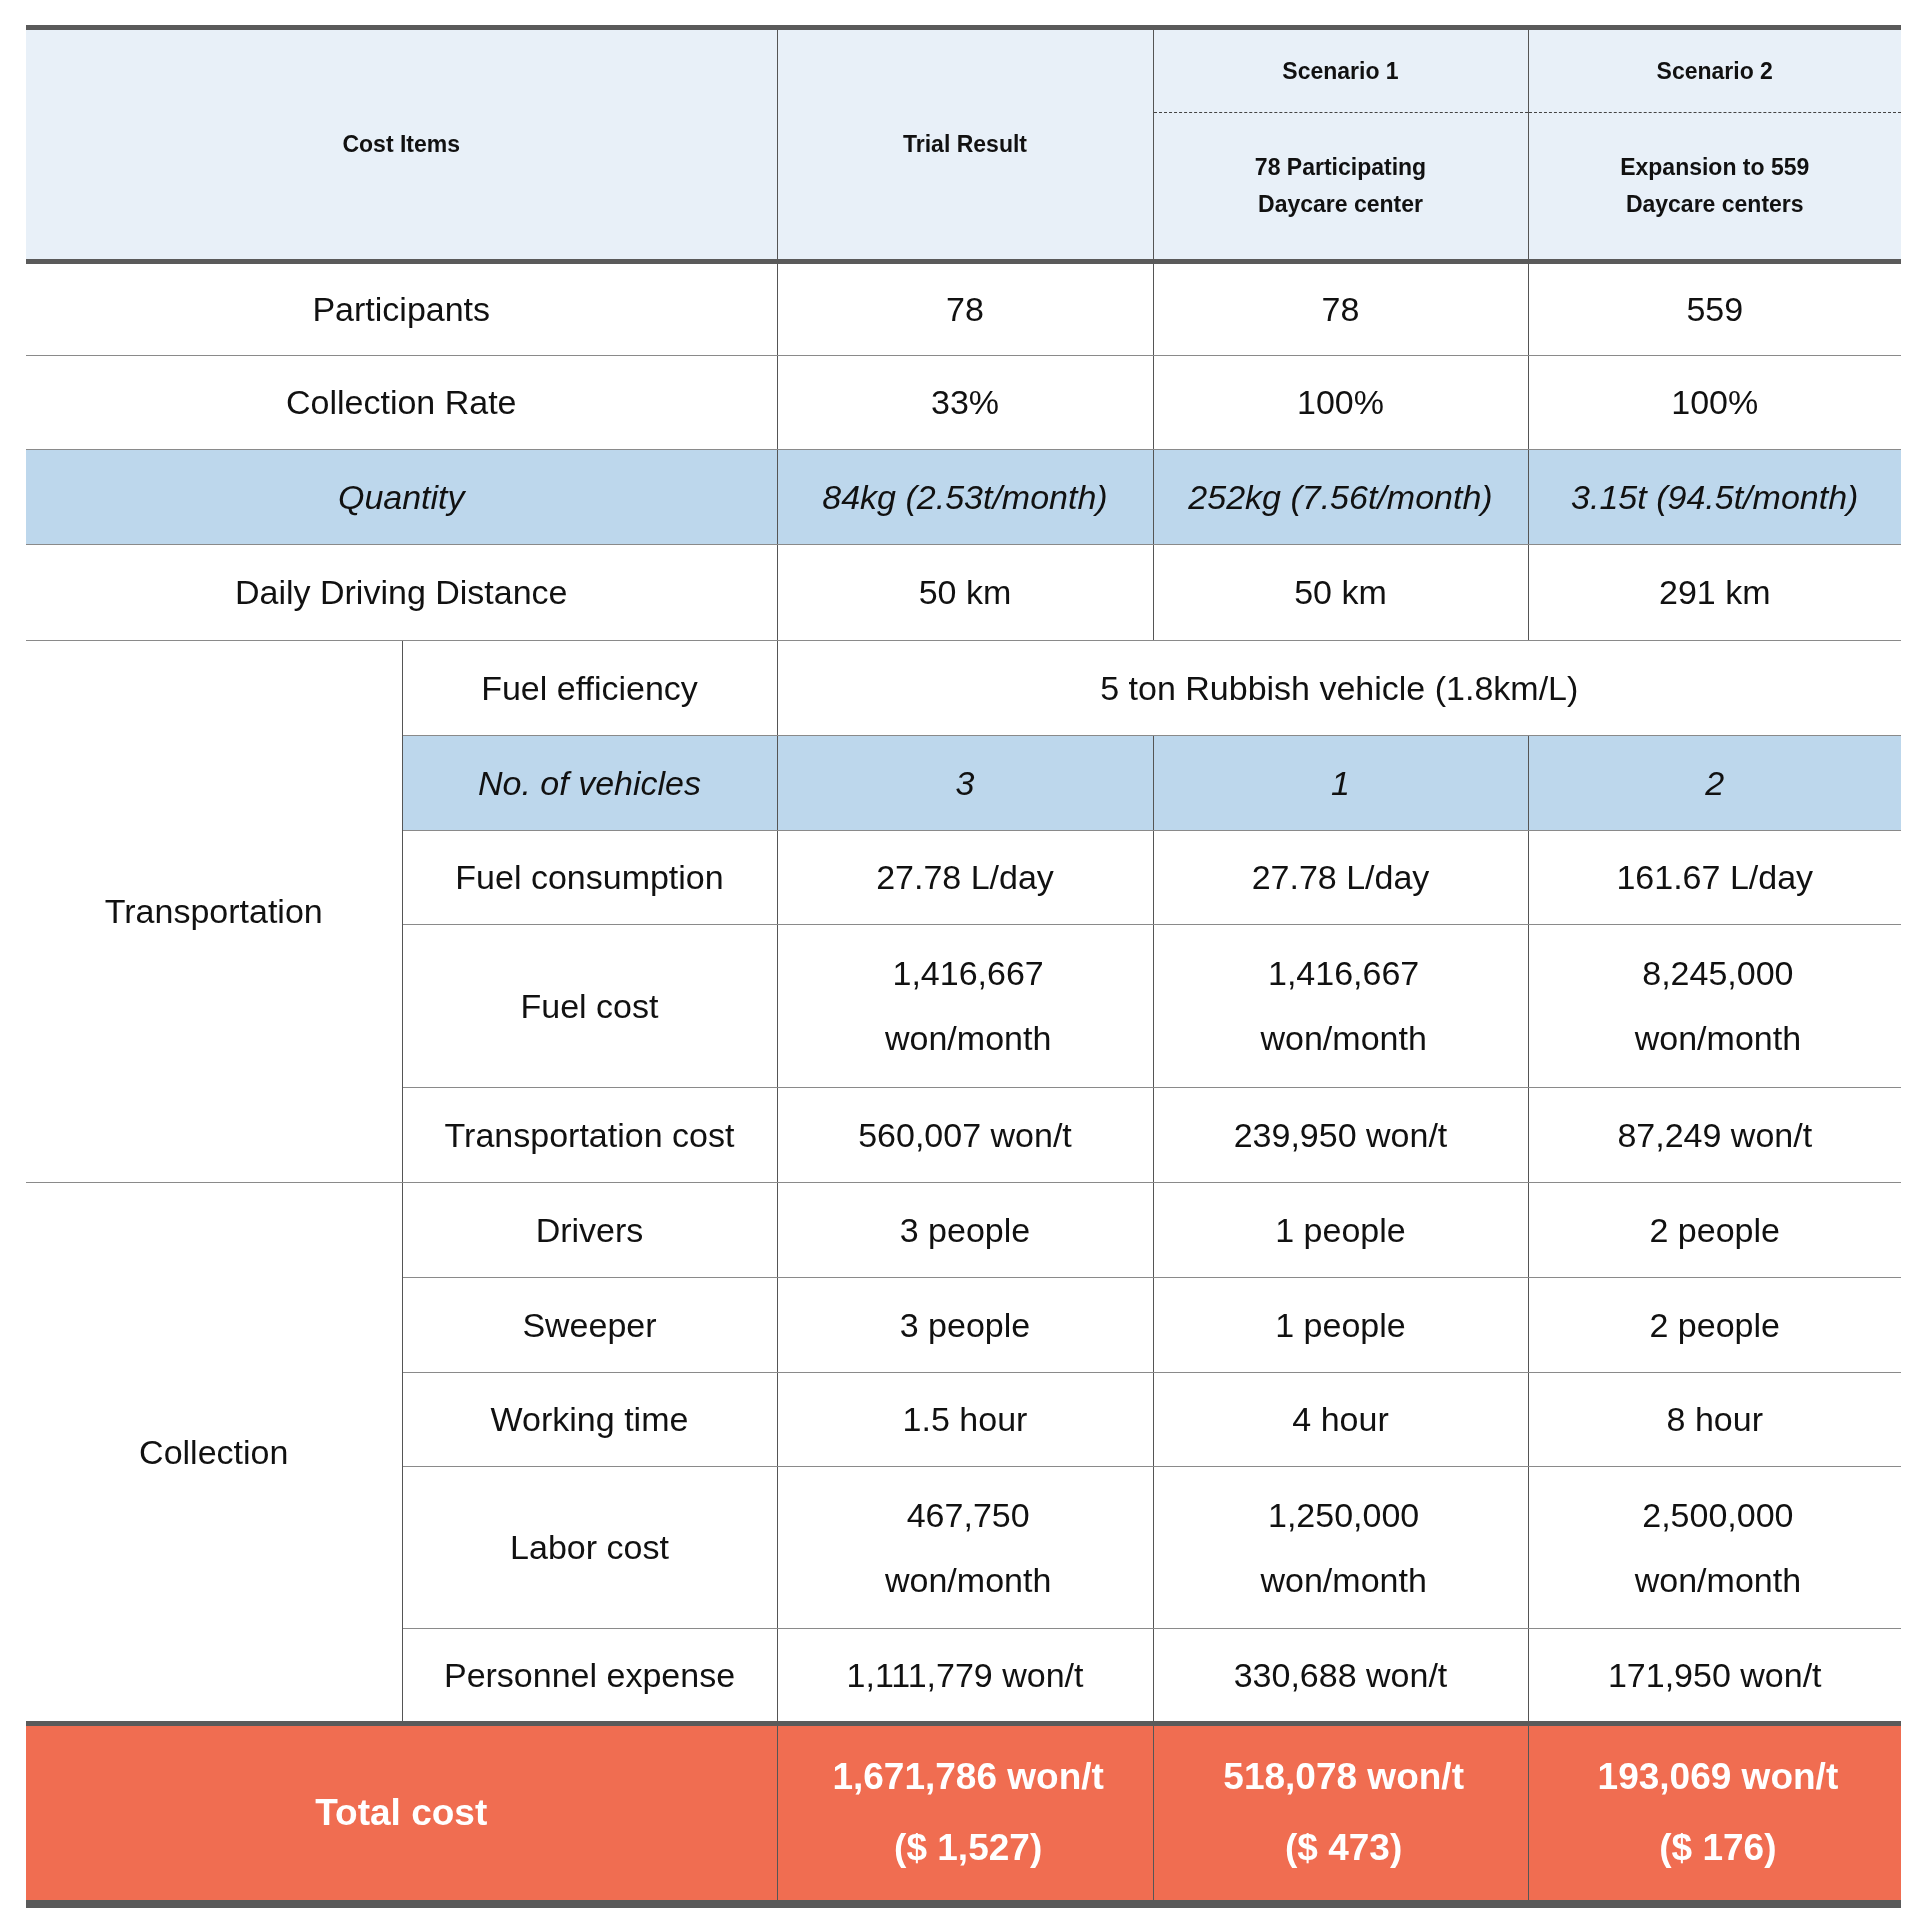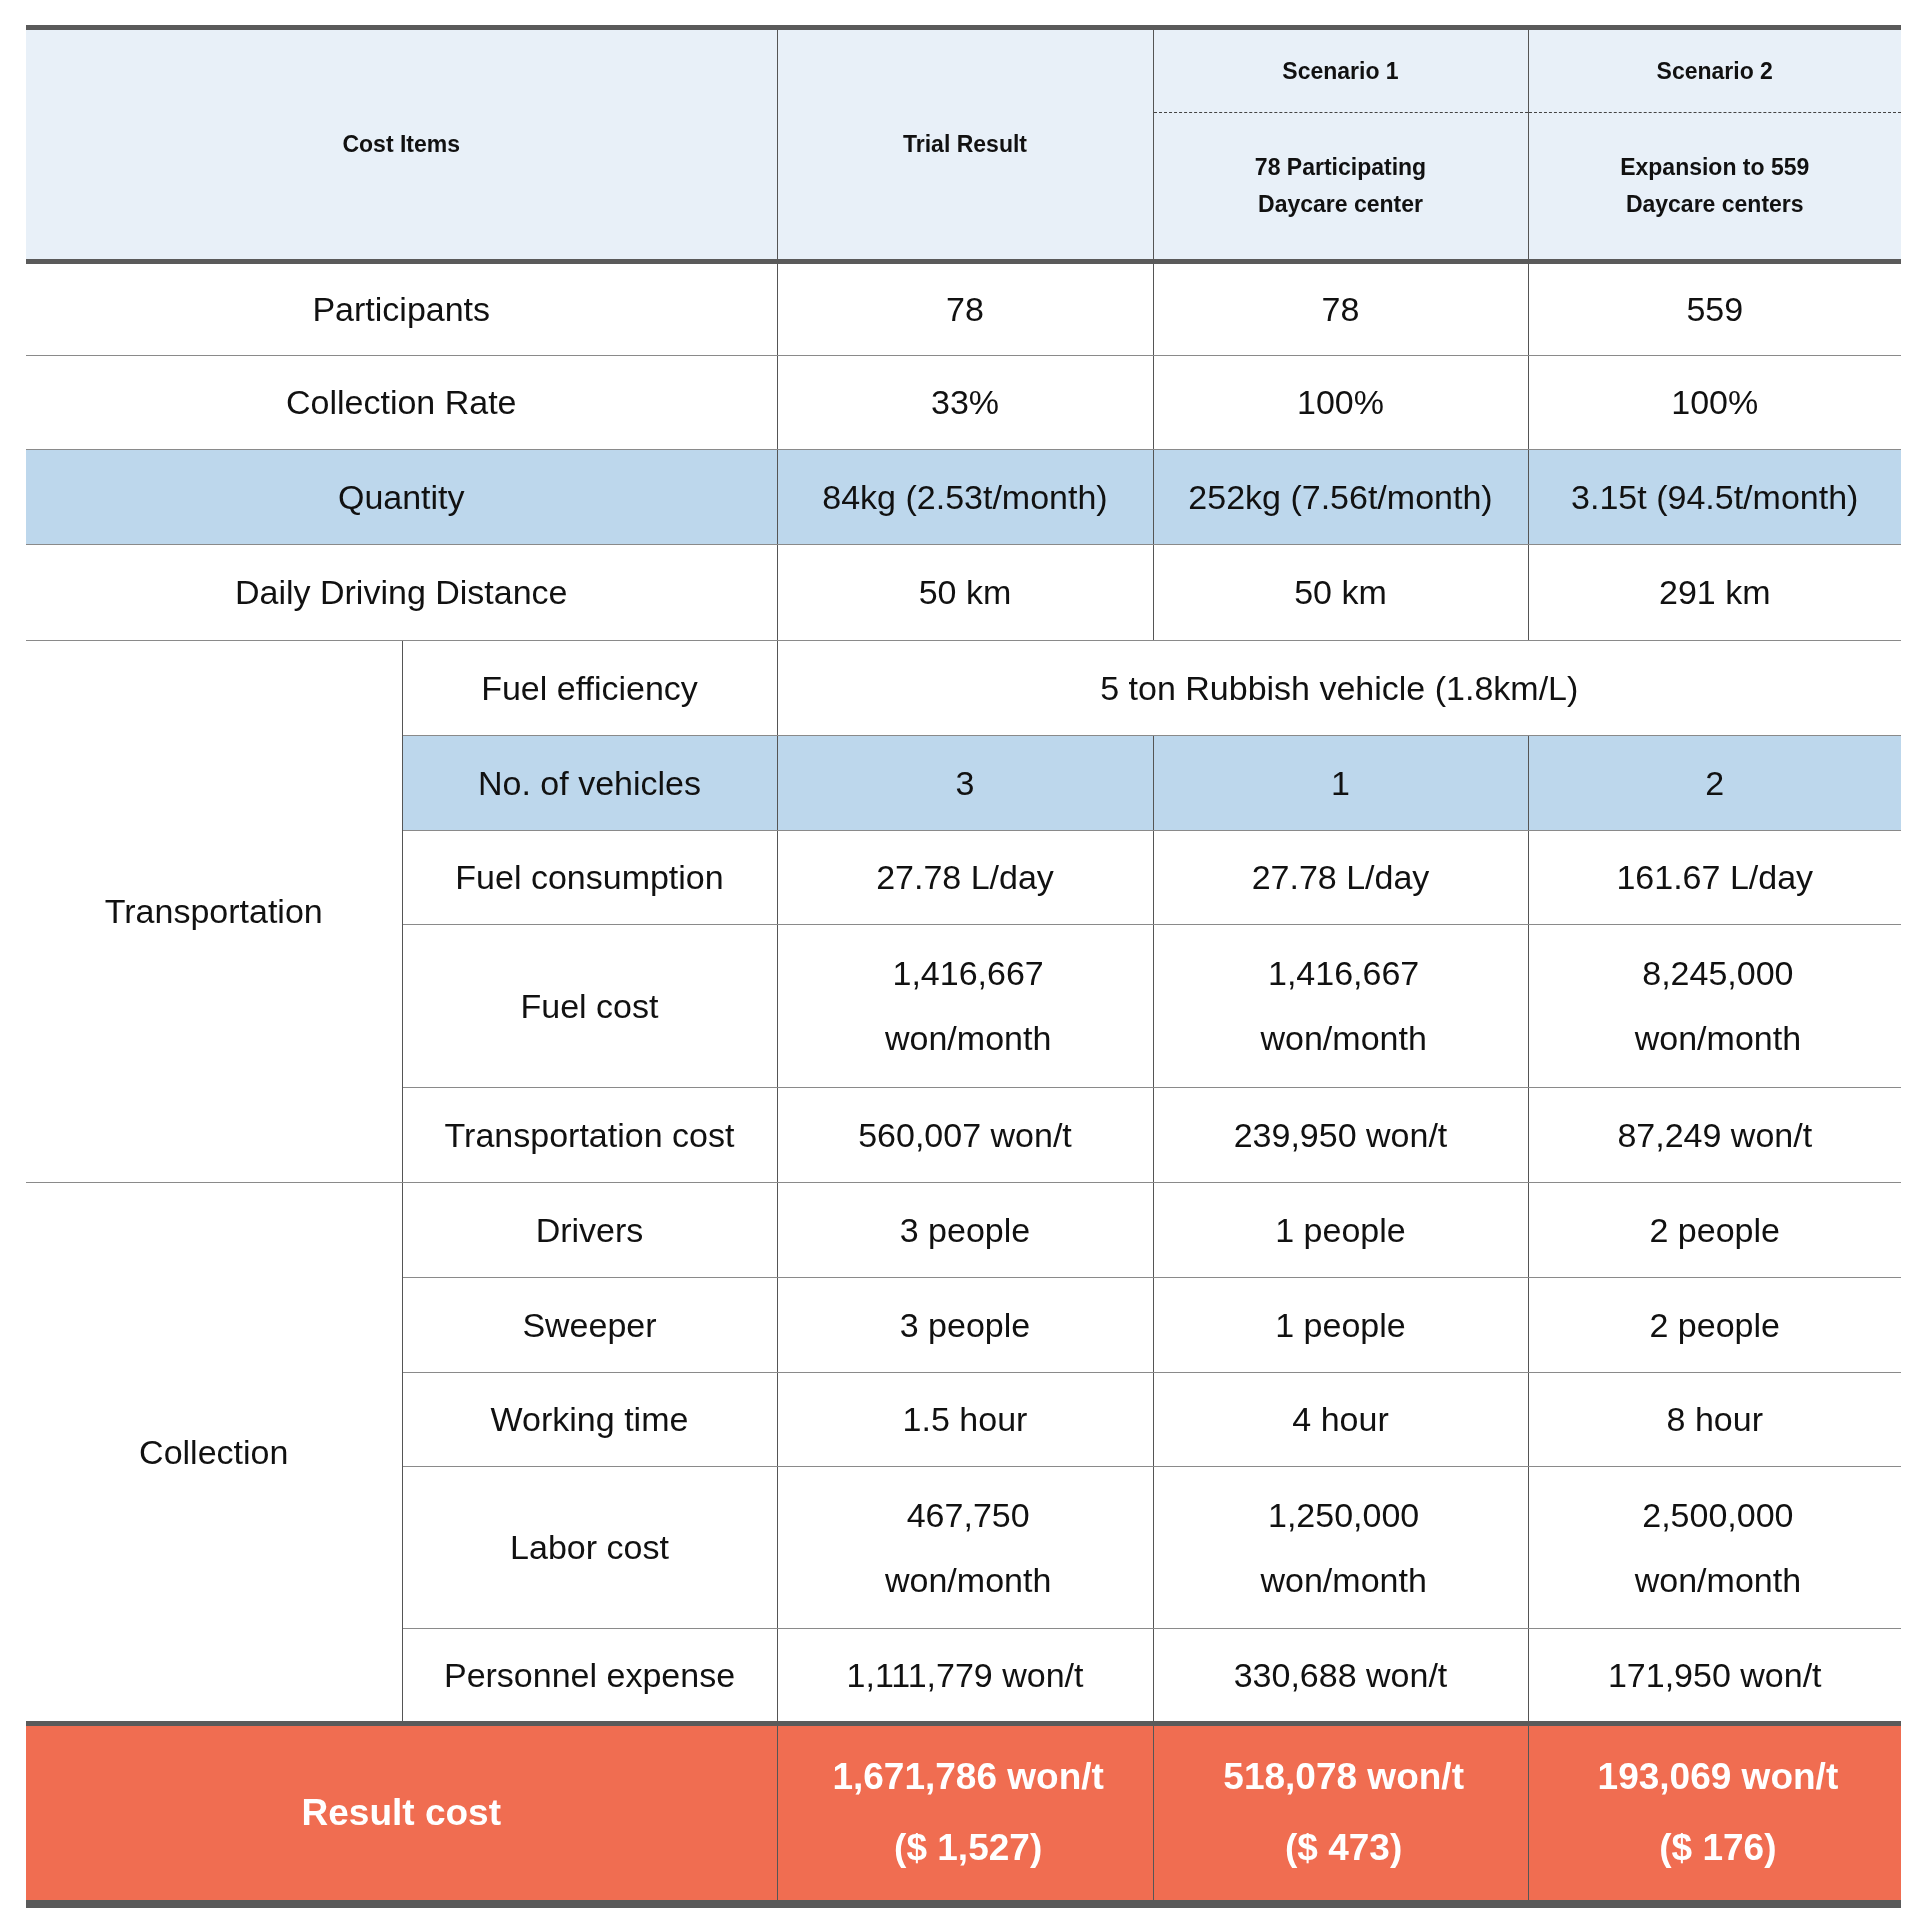--- a/index.html
+++ b/index.html
@@ -11,21 +11,21 @@
            border-left:1.9px solid #555; border-right:1.9px solid #555;
            border-top:1.9px solid #8a8a8a; border-bottom:1.9px solid #8a8a8a;
            padding:0 3.7px; line-height:1.6; font-weight:normal; }
   tr > *:first-child { border-left:none; }
   tr > *:last-child { border-right:none; }
   thead th { background:#e8f0f8; font-weight:bold; font-size:23px; }
   thead tr:first-child th { border-top:5.6px solid #5a5a5a; }
   thead tr:last-child th, thead th[rowspan] { border-bottom:5.6px solid #5a5a5a; }
   th.sc-top { border-bottom:1.2px dashed #444; }
   th.sc-bot { border-top:1.2px dashed #444; }
-  .hl td { background:#bdd7ec; }
+  .hl td { background:#bdd7ec;font-style:italic; }
   .total td { background:#f06d51; color:#ffffff; font-weight:bold; font-size:37px;
               border-top:5.6px solid #5a5a5a; border-bottom:8.7px solid #5a5a5a; }
   .grp { text-align:center; }
   .two { line-height:1.9;padding-left:10px; }
 </style>
 </head>
 <body>
 
 <table>
   <colgroup>
@@ -129,20 +129,20 @@
       <td class="two"><span>2,500,000</span><br><span>won/month</span></td>
     </tr>
     <tr style="height:95px">
       <td>Personnel expense</td>
       <td>1,111,779 won/t</td>
       <td>330,688 won/t</td>
       <td>171,950 won/t</td>
     </tr>
 
     <tr class="total" style="height:180px">
-      <td colspan="2">Result cost</td>
+      <td colspan="2">Total cost</td>
       <td class="two"><span>1,671,786 won/t</span><br><span>($ 1,527)</span></td>
       <td class="two"><span>518,078 won/t</span><br><span>($ 473)</span></td>
       <td class="two"><span>193,069 won/t</span><br><span>($ 176)</span></td>
     </tr>
   </tbody>
 </table>
 
 
 </body></html>

